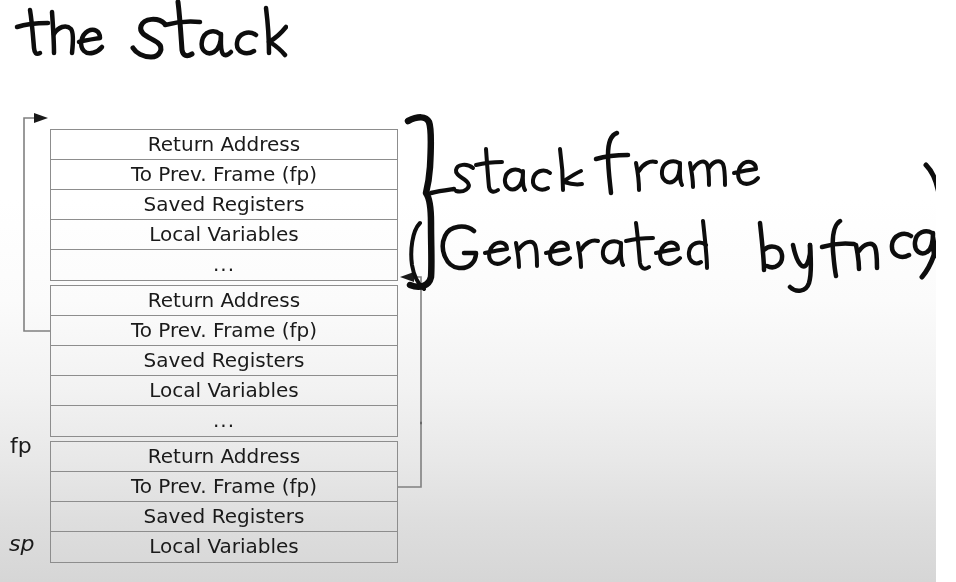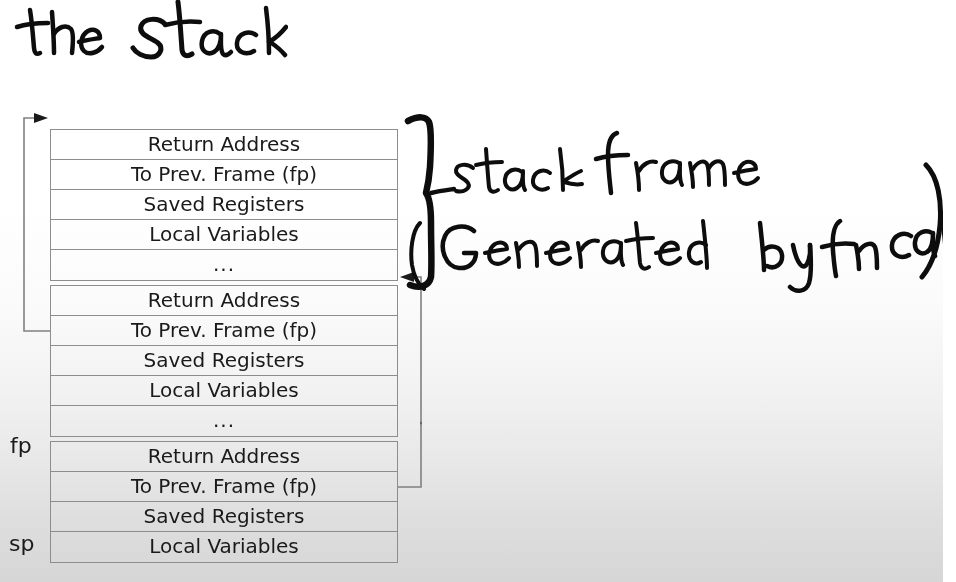--- a/index.html
+++ b/index.html
@@ -20,21 +20,20 @@
     height: 582px;
     background: linear-gradient(to bottom,
         #ffffff 0px,
         #ffffff 200px,
         #fbfbfb 300px,
         #f2f2f2 390px,
         #e8e8e8 460px,
         #dedede 520px,
         #d6d6d6 582px);
     overflow: hidden;
-    padding-left: 7px;
   }
 
   
   #title-ink {
     position: absolute;
     left: 8px;
     top: -2px;
     width: 280px;
     height: 76px;
   }
@@ -72,21 +71,21 @@
   }
 
   
   .reg-label {
     position: absolute;
     font-size: 22px;
     color: #1a1a1a;
     line-height: 1;
   }
   #label-fp { left: 10px; top: 423px; margin-top: 12px; }
-  #label-sp { left: 9px; top: 533px; }
+  #label-sp { left: 9px; top: 533px; font-style: italic; }
 
   
   #connectors {
     position: absolute;
     left: 0;
     top: 0;
     width: 956px;
     height: 582px;
     pointer-events: none;
   }

